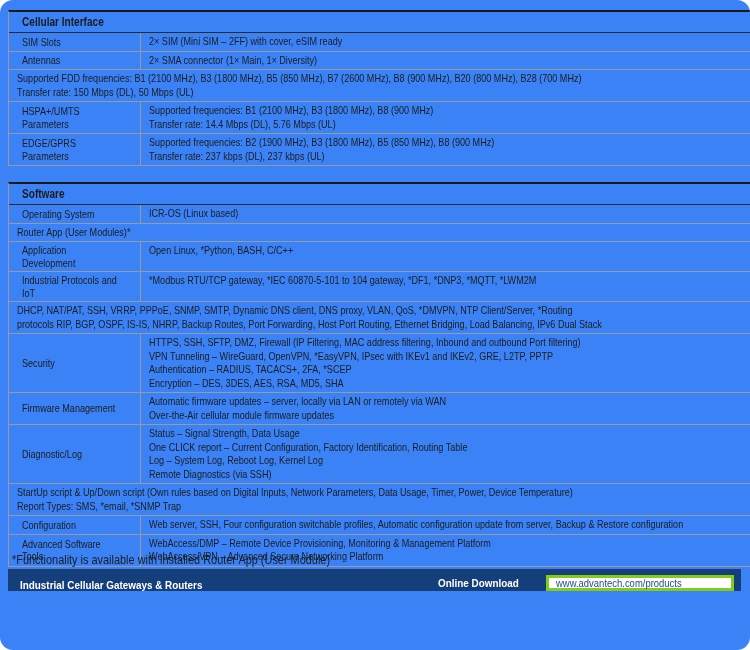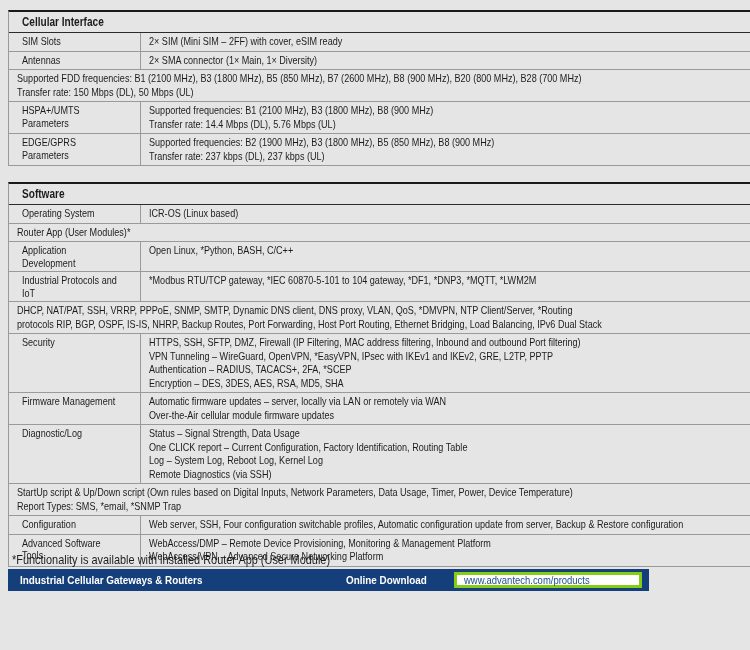--- a/index.html
+++ b/index.html
@@ -1,18 +1,18 @@
 <!DOCTYPE html>
 <html><head>
 <meta charset="utf-8">
 <style>
   html,body { margin:0; padding:0; background:#ffffff; }
   .page {
     position:relative; width:750px; height:650px; overflow:hidden;
-    background:#e5e5e5; font-family:"Liberation Sans", sans-serif; color:#1c1c1c;
+    background:#3b82f6; font-family:"Liberation Sans", sans-serif; color:#1c1c1c;border-radius:13px;
   }
   .tables-wrap { position:absolute; left:8px; top:10px; width:1100px; }
   .spec-table {
     width:1100px;
     border-top:2px solid #1a1a1a;
     border-left:1px solid #9a9a9a;
     border-bottom:1px solid #9a9a9a;
     margin-bottom:16px;
   }
   .t-head {
@@ -20,33 +20,33 @@
     padding:3px 0 3px 13px;
     border-bottom:1px solid #2b2b2b;
   }
   .t-head span { display:inline-block; transform:scaleX(0.84); transform-origin:0 50%; white-space:nowrap; }
   .t-row { display:flex; }
   .t-row + .t-row { border-top:1px solid #9a9a9a; }
   .t-label {
     flex:0 0 132px; box-sizing:border-box;
     padding:2px 2px 2px 13px;
     border-right:1px solid #9a9a9a;
-    display:flex; 
+    display:flex; align-items:center;
     font-size:10.8px; line-height:12.5px;
   }
   .t-label span { display:inline-block; width:100%; transform:scaleX(0.84); transform-origin:0 50%; }
   .t-value { flex:1 1 auto; min-width:0; padding:2px 0 2px 8px; font-size:10.8px; }
   .vline { white-space:nowrap; line-height:13.5px; transform:scaleX(0.84); transform-origin:0 50%; }
   .footnote {
     position:absolute; left:12px; top:553px; font-size:13px; line-height:13px; color:#1c1c1c;
   }
   .footnote span { display:inline-block; transform:scaleX(0.84); transform-origin:0 50%; white-space:nowrap; }
   .footer-bar {
-    position:absolute; left:8px; top:569px; width:641px; height:22px;
-    display:flex; align-items:center;
+    position:absolute; left:8px; top:569px; width:733px; height:22px;
+    display:flex; align-items:flex-end;
   }
   .footer-left {
     color:#ffffff; font-weight:bold; font-size:11.5px; padding-left:12px;
   }
   .footer-left span, .dl-label span { display:inline-block; transform:scaleX(0.86); transform-origin:0 50%; white-space:nowrap; }
   .footer-right { margin-left:auto; display:flex; align-items:center; padding-right:7px;gap:8px; }
   .dl-label { color:#ffffff; font-weight:bold; font-size:11.5px; margin-right:6px; }
   .url-box {
     background:#ffffff; width:188px; height:16px; box-sizing:border-box;
     border:3px solid #84cc16;

